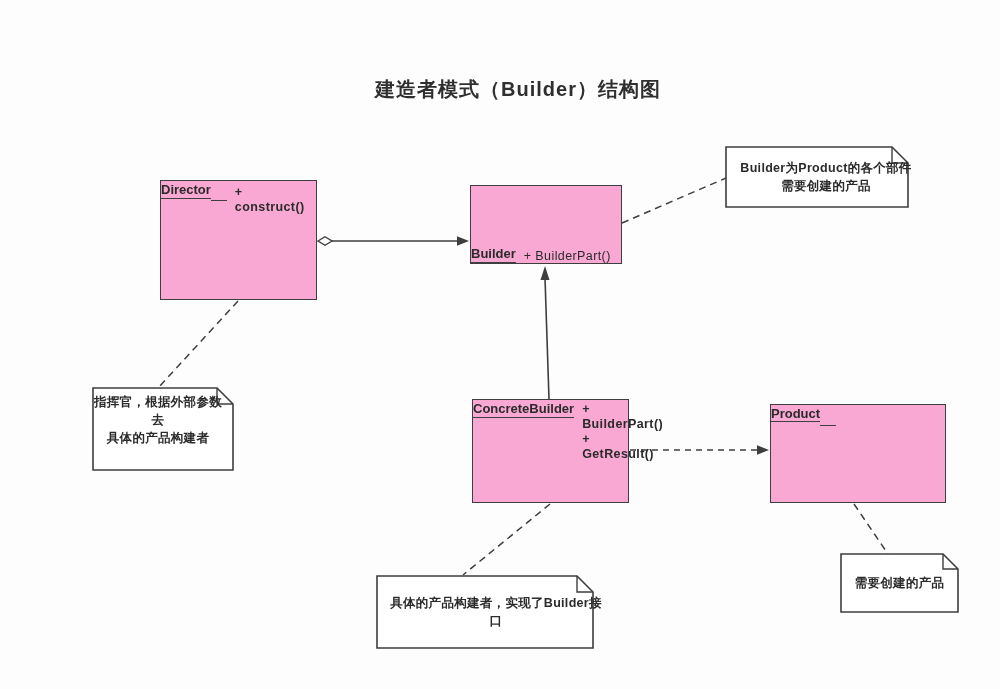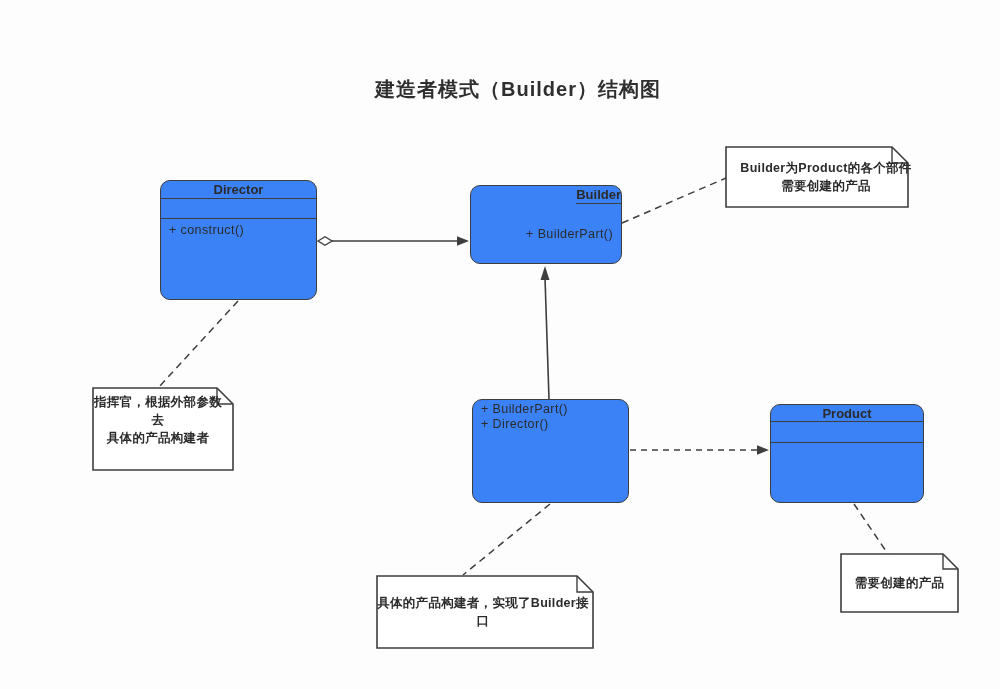--- a/index.html
+++ b/index.html
@@ -32,26 +32,25 @@
   .overlay {
     position: absolute;
     top: 0; left: 0;
     width: 1000px;
     height: 689px;
     z-index: 1;
   }
   .uml-class {
     position: absolute;
     z-index: 2;
-    background: #3b82f6;
+    background: #f9a8d4;
     border: 1.5px solid #3e3e3e;
-    border-radius: 10px;
+    border-radius: 0;
     box-sizing: border-box;
     display: flex;
-    flex-direction: column;
     font-size: 12.5px;
     color: #2b2b2b;
   }
   .uml-class .uml-title {
     border-bottom: 1.5px solid #3e3e3e;
     font-weight: bold;
     font-size: 13px;
     text-align: center;
     flex: 0 0 auto;
     display: flex;
@@ -63,58 +62,59 @@
     flex: 0 0 auto;
     display: flex;
     align-items: center;
     padding: 0 8px;
     letter-spacing: 0.4px;
   }
   .uml-class .uml-methods {
     flex: 1 1 auto;
     padding: 4px 8px;
     letter-spacing: 0.4px;
+    font-weight: bold;
   }
   .uml-class .uml-methods .method-row { line-height: 15px; }
   .uml-class .uml-body-center {
     flex: 1 1 auto;
     display: flex;
     align-items: center;
     padding: 0 8px;
     letter-spacing: 0.4px;
   }
   #cls-director       { left: 160px; top: 180px; width: 157px; height: 120px; }
   #cls-director .uml-title   { height: 17px; }
   #cls-director .uml-attrs   { height: 19px; }
   #cls-builder        { left: 470px; top: 185px; width: 152px; height: 79px; align-items: flex-end; }
   #cls-builder .uml-title    { height: 17px; }
   #cls-concrete       { left: 472px; top: 399px; width: 157px; height: 104px; }
   #cls-concrete .uml-title   { height: 17px; }
   #cls-concrete .uml-attrs   { height: 17px; }
   #cls-concrete .uml-methods { padding-top: 2px; }
-  #cls-product        { left: 770px; top: 404px; width: 154px; height: 99px; }
+  #cls-product        { left: 770px; top: 404px; width: 176px; height: 99px; }
   #cls-product .uml-title    { height: 16px; }
   #cls-product .uml-attrs    { height: 20px; }
   .note-label {
     position: absolute;
     z-index: 3;
     display: flex;
     flex-direction: column;
     align-items: center;
     justify-content: center;
     text-align: center;
     font-size: 12.5px;
     font-weight: bold;
     line-height: 18px;
     color: #2b2b2b;
     letter-spacing: 0.3px;
   }
   #note-builder-label  { left: 726px; top: 147px; width: 200px; height: 60px; }
   #note-director-label { left:  88px; top: 388px; width: 140px; height: 64px; }
-  #note-concrete-label { left: 375px; top: 576px; width: 216px; height: 72px; }
+  #note-concrete-label { left: 388px; top: 576px; width: 216px; height: 72px; }
   #note-product-label  { left: 841px; top: 554px; width: 117px; height: 58px; }
 </style>
 </head>
 <body>
 
 <div class="canvas">
 
   <div class="diagram-title">建造者模式（Builder）结构图</div>
 
   <svg class="overlay" viewBox="0 0 1000 689" xmlns="http://www.w3.org/2000/svg">
@@ -161,23 +161,24 @@
   </div>
 
   <div class="uml-class" id="cls-builder">
     <div class="uml-title">Builder</div>
     <div class="uml-body-center">
       <div class="method-row">+ BuilderPart()</div>
     </div>
   </div>
 
   <div class="uml-class" id="cls-concrete">
+    <div class="uml-title">ConcreteBuilder</div>
     <div class="uml-methods">
       <div class="method-row">+ BuilderPart()</div>
-      <div class="method-row">+ Director()</div>
+      <div class="method-row">+ GetResult()</div>
     </div>
   </div>
 
   <div class="uml-class" id="cls-product">
     <div class="uml-title">Product</div>
     <div class="uml-attrs"></div>
     <div class="uml-methods"></div>
   </div>
 
   <div class="note-label" id="note-builder-label">

